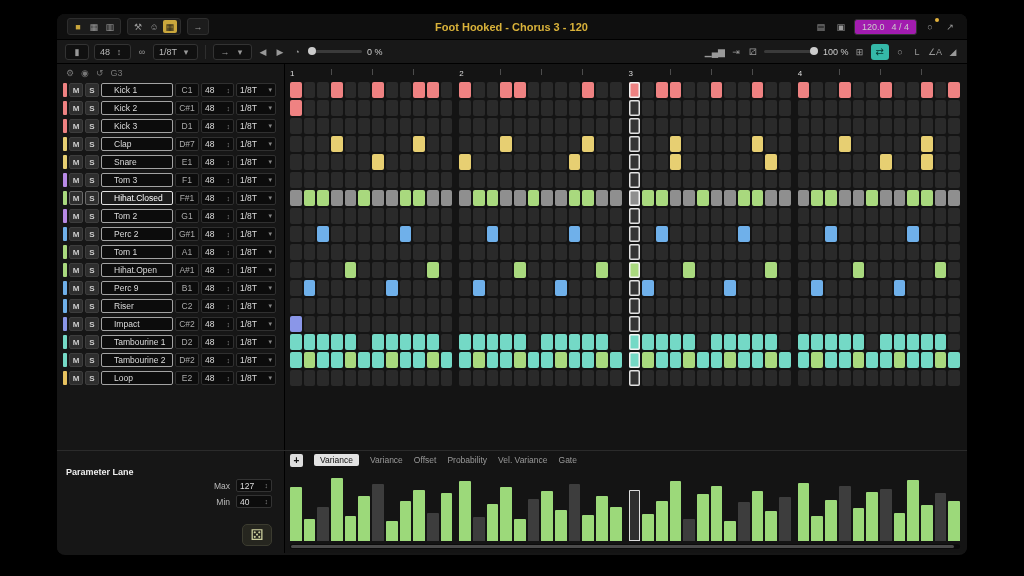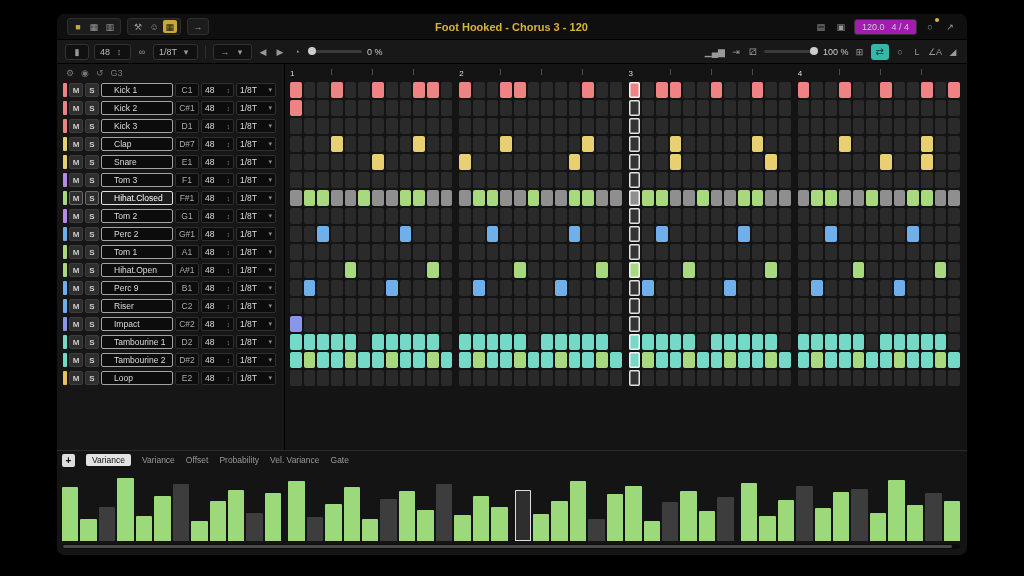--- a/index.html
+++ b/index.html
@@ -1400,20 +1400,42 @@
             <div class="c"></div>
             <div class="c"></div>
             <div class="c"></div>
             <div class="c"></div>
           </div>
         </div>
     </div>
   </div>
 
   <div class="bottom">
+    <div class="bottom-left">
+      <div class="param-title">Parameter Lane</div>
+      <div class="mm-rows">
+        <div class="mm-row">
+          <span>Max</span>
+          <span class="mm-box">
+            <span>127</span>
+            <b>↕</b>
+          </span>
+        </div>
+        <div class="mm-row">
+          <span>Min</span>
+          <span class="mm-box">
+            <span>40</span>
+            <b>↕</b>
+          </span>
+        </div>
+      </div>
+      <div class="dice-btn">
+        <span>⚄</span>
+      </div>
+    </div>
 
     <div class="bottom-right">
       <div class="lane-tabs">
         <span class="plus-btn">+</span>
       <span class="tab active">Variance</span>
           <span class="tab">Variance</span>
           <span class="tab">Offset</span>
           <span class="tab">Probability</span>
           <span class="tab">Vel. Variance</span>
           <span class="tab">Gate</span>

